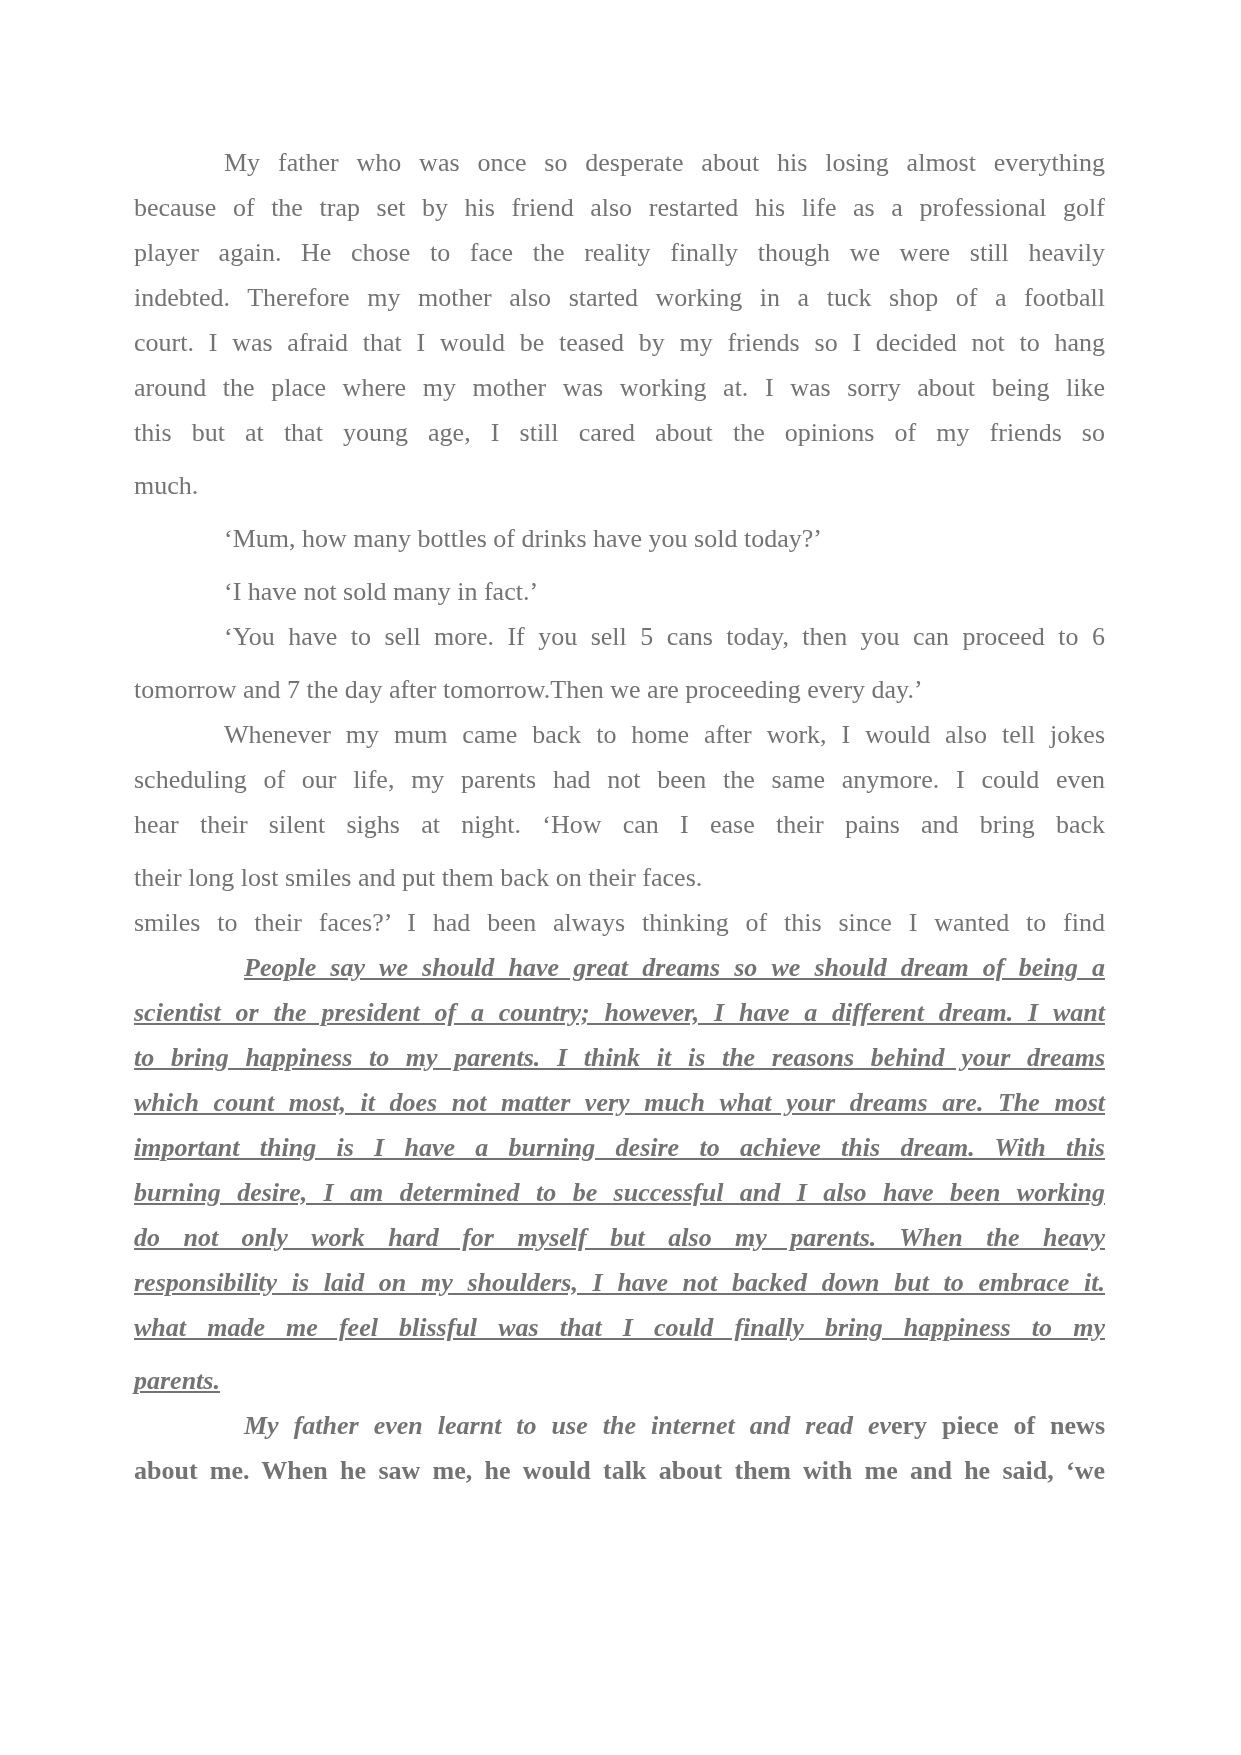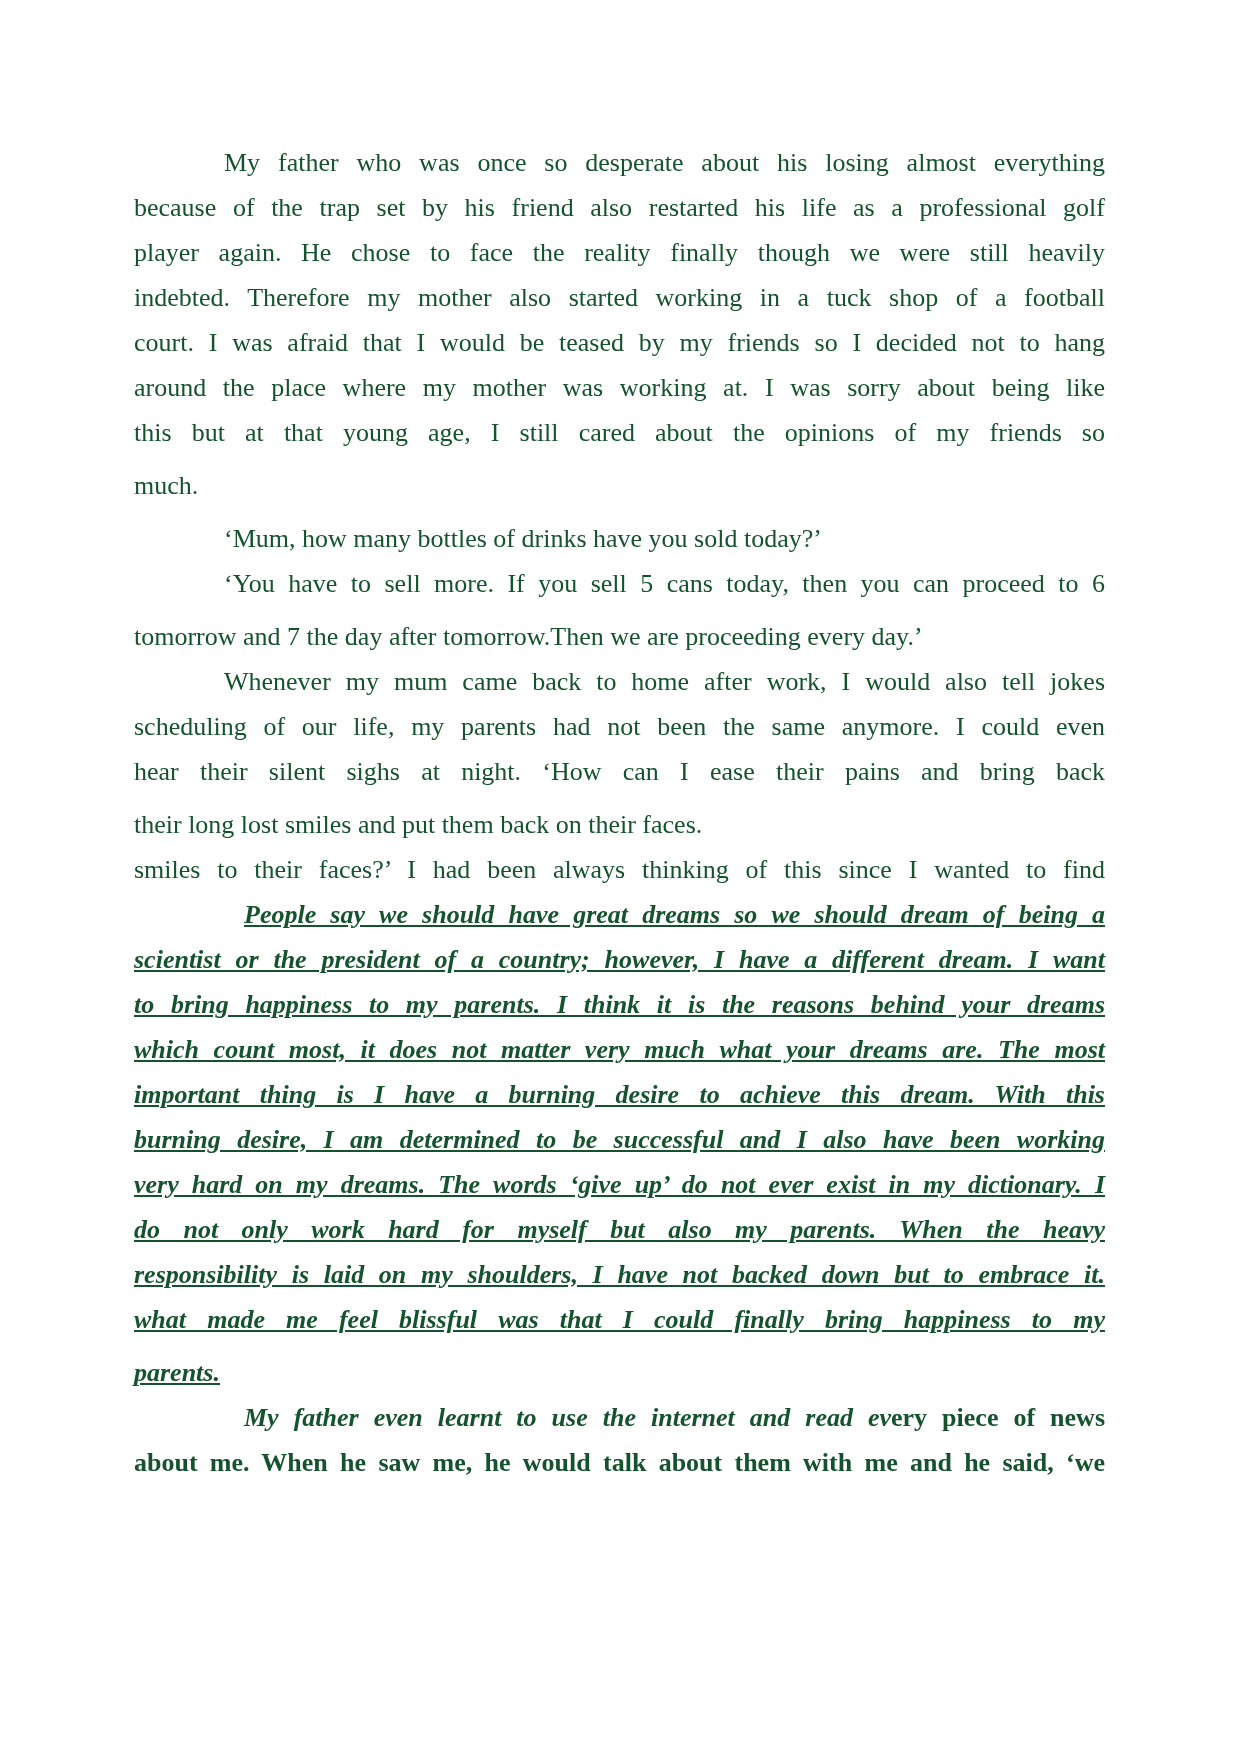--- a/index.html
+++ b/index.html
@@ -5,21 +5,21 @@
   html, body { margin: 0; padding: 0; }
   body { background: #ffffff; }
 
   .page {
     position: relative;
     width: 1241px;
     height: 1755px;
     background: #ffffff;
     overflow: hidden;
     font-family: "Liberation Serif", serif;
-    color: #14532d;
+    color: #737373;
   }
 
   .textblock {
     position: absolute;
     left: 134px;
     top: 140px;
     width: 971px;
     font-size: 26px;
     line-height: 45px;
   }
@@ -62,20 +62,23 @@
       <div class="line">court. I was afraid that I would be teased by my friends so I decided not to hang</div>
       <div class="line">around the place where my mother was working at. I was sorry about being like</div>
       <div class="line">this but at that young age, I still cared about the opinions of my friends so</div>
       <div class="line endp">much.</div>
     </div>
 
     <div class="para">
       <div class="line endp indent">‘Mum, how many bottles of drinks have you sold today?’</div>
     </div>
 
+    <div class="para">
+      <div class="line endp indent">‘I have not sold many in fact.’</div>
+    </div>
 
     <div class="para">
       <div class="line indent">‘You have to sell more. If you sell 5 cans today, then you can proceed to 6</div>
       <div class="line endp">tomorrow and 7 the day after tomorrow.Then we are proceeding every day.’</div>
     </div>
 
     <div class="para">
       <div class="line indent">Whenever my mum came back to home after work, I would also tell jokes</div>
       <div class="line">scheduling of our life, my parents had not been the same anymore. I could even</div>
       <div class="line">hear their silent sighs at night. ‘How can I ease their pains and bring back</div>
@@ -83,21 +86,20 @@
       <div class="line">smiles to their faces?’ I had been always thinking of this since I wanted to find</div>
     </div>
 
     <div class="para para-bi">
       <div class="line indent-i">People say we should have great dreams so we should dream of being a</div>
       <div class="line">scientist or the president of a country; however, I have a different dream. I want</div>
       <div class="line">to bring happiness to my parents. I think it is the reasons behind your dreams</div>
       <div class="line">which count most, it does not matter very much what your dreams are. The most</div>
       <div class="line">important thing is I have a burning desire to achieve this dream. With this</div>
       <div class="line">burning desire, I am determined to be successful and I also have been working</div>
-      <div class="line">very hard on my dreams. The words ‘give up’ do not ever exist in my dictionary. I</div>
       <div class="line">do not only work hard for myself but also my parents. When the heavy</div>
       <div class="line">responsibility is laid on my shoulders, I have not backed down but to embrace it.</div>
       <div class="line">what made me feel blissful was that I could finally bring happiness to my</div>
       <div class="line endp">parents.</div>
     </div>
 
     <div class="para">
       <div class="line indent-i"><span class="seg-bi">My father even learnt to use the internet and read ev</span><span class="seg-b">ery piece of news</span></div>
       <div class="line b">about me. When he saw me, he would talk about them with me and he said, ‘we</div>
     </div>

